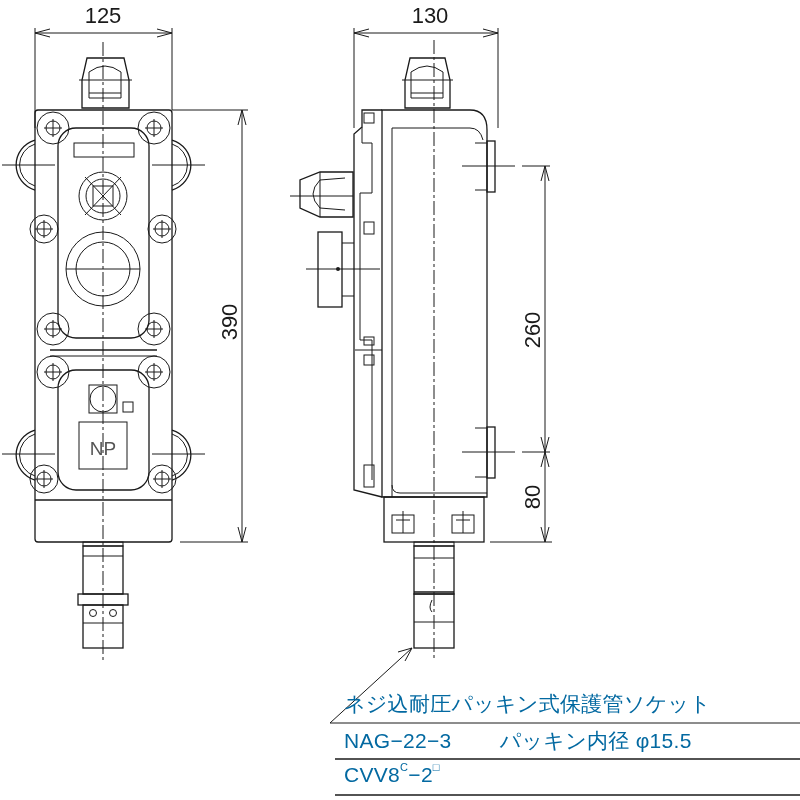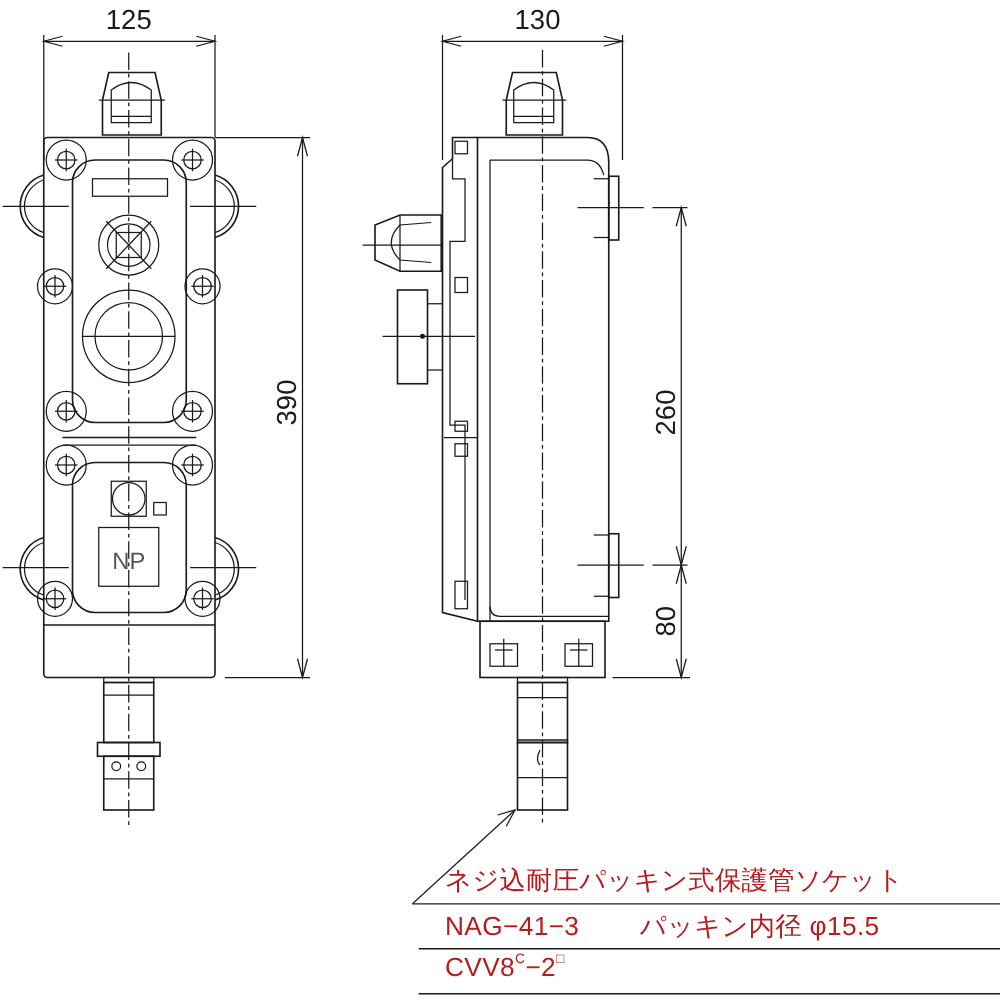--- a/index.html
+++ b/index.html
@@ -3,21 +3,21 @@
 <meta charset="utf-8">
 <style>
   html,body{margin:0;padding:0;background:#fff;}
   body{width:800px;height:800px;overflow:hidden;position:relative;font-family:"Liberation Sans","DejaVu Sans",sans-serif;}
   svg{position:absolute;left:0;top:0;}
   .ln{stroke:#1a1a1a;stroke-width:1.3;fill:none;}
   .thin{stroke:#1a1a1a;stroke-width:1;fill:none;}
   .ctr{stroke:#1a1a1a;stroke-width:1;fill:none;stroke-dasharray:14 3 3 3;}
   .dim{font-size:22px;fill:#1a1a1a;}
   .np{font-size:19px;fill:#555;}
-  .note{position:absolute;left:356px;font-size:21px;color:#b91c1c;white-space:nowrap;letter-spacing:0.3px;}
+  .note{position:absolute;left:344px;font-size:21px;color:#0369a1;white-space:nowrap;letter-spacing:0.3px;}
   sup{font-size:11px;vertical-align:top;position:relative;top:-2px;}
 </style>
 </head>
 <body>
 
 <svg width="800" height="800" viewBox="0 0 800 800">
 
   <g>
 
     <line class="thin" x1="35" y1="28" x2="35" y2="128"></line>
@@ -216,19 +216,19 @@
     <polyline class="thin" points="398,652 412,648 405,661"></polyline>
     <line class="thin" x1="330" y1="723" x2="800" y2="723"></line>
   </g>
 
   <line class="ln" x1="335" y1="759" x2="800" y2="759"></line>
   <line class="ln" x1="335" y1="795" x2="800" y2="795"></line>
 </svg>
 
 <div class="note" style="top:690px;">ネジ込耐圧パッキン式保護管ソケット</div>
 <div class="note" style="top:727px;">
-  <span>NAG−41−3</span>
+  <span>NAG−22−3</span>
   <span style="display:inline-block;width:36px;"></span>
   <span>パッキン内径 φ15.5</span>
 </div>
 <div class="note" style="top:763px;">
   <span>CVV8</span><sup>C</sup><span>−2</span><sup>□</sup>
 </div>
 
 </body></html>

